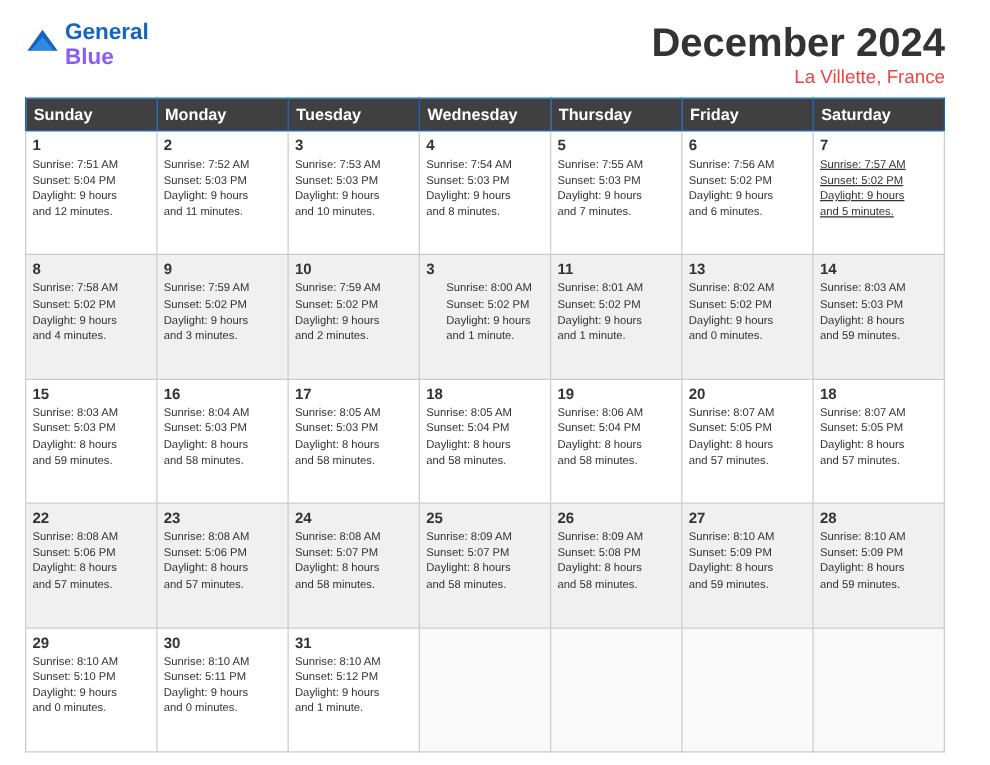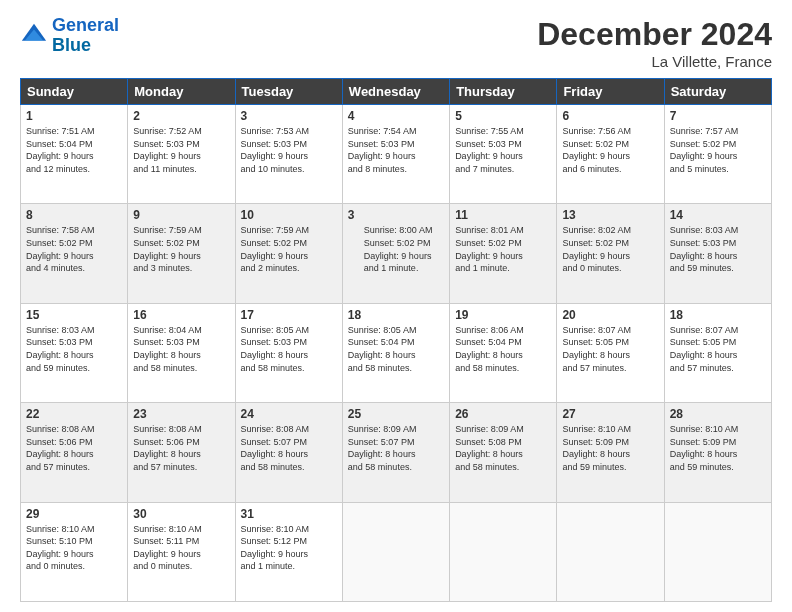--- a/index.html
+++ b/index.html
@@ -6,21 +6,21 @@
     body {
       font-family: Arial, sans-serif;
       background: #fff;
       width: 792px;
       height: 612px;
       overflow: hidden;
     }
     .page {
       width: 792px;
       height: 612px;
-      padding: 16px 20px 10px 20px;
+      padding: 16px 36px 10px 20px;
       display: flex;
       flex-direction: column;
     }
     .header {
       display: flex;
       justify-content: space-between;
       align-items: flex-start;
       margin-bottom: 8px;
     }
     .logo {
@@ -44,21 +44,21 @@
     .title-block {
       text-align: right;
     }
     .month-title {
       font-size: 32px;
       font-weight: bold;
       color: #333;
     }
     .location {
       font-size: 15px;
-      color: #404040;
+      color: #ef4444;
     }
     .calendar {
       flex: 1;
       border: 1px solid #ccc;
       border-collapse: collapse;
       width: 100%;
       table-layout: fixed;
     }
     .calendar th {
       background-color: #404040;
@@ -100,21 +100,21 @@
 
 <div class="page">
   <div class="header">
     <div class="logo">
       <svg class="logo-icon" viewBox="0 0 30 30">
         <polygon points="15,2 28,20 2,20" fill="#1565c0"></polygon>
         <polygon points="15,8 25,20 5,20" fill="#42a5f5" opacity="0.6"></polygon>
       </svg>
       <div class="logo-text">
         <div><span>General</span></div>
-        <div><span style="color:#0369a1">Blue</span></div>
+        <div><span style="color:#8b5cf6">Blue</span></div>
       </div>
     </div>
     <div class="title-block">
       <div class="month-title">December 2024</div>
       <div class="location">La Villette, France</div>
     </div>
   </div>
 
   <table class="calendar">
     <thead>
@@ -168,21 +168,21 @@
           </td>
           <td>
             <span class="day-num">6</span>
             <div class="day-info" style="white-space: pre-line;">Sunrise: 7:56 AM
 Sunset: 5:02 PM
 Daylight: 9 hours
 and 6 minutes.</div>
           </td>
           <td>
             <span class="day-num">7</span>
-            <div class="day-info" style="white-space: pre-line;">Sunrise: 7:57 AM
+            <div class="day-info" style="white-space: pre-line; text-decoration: underline;">Sunrise: 7:57 AM
 Sunset: 5:02 PM
 Daylight: 9 hours
 and 5 minutes.</div>
           </td>
         </tr>
         <tr class="row-shaded">
           <td>
             <span class="day-num">8</span>
             <div class="day-info" style="white-space: pre-line;">Sunrise: 7:58 AM
 Sunset: 5:02 PM

